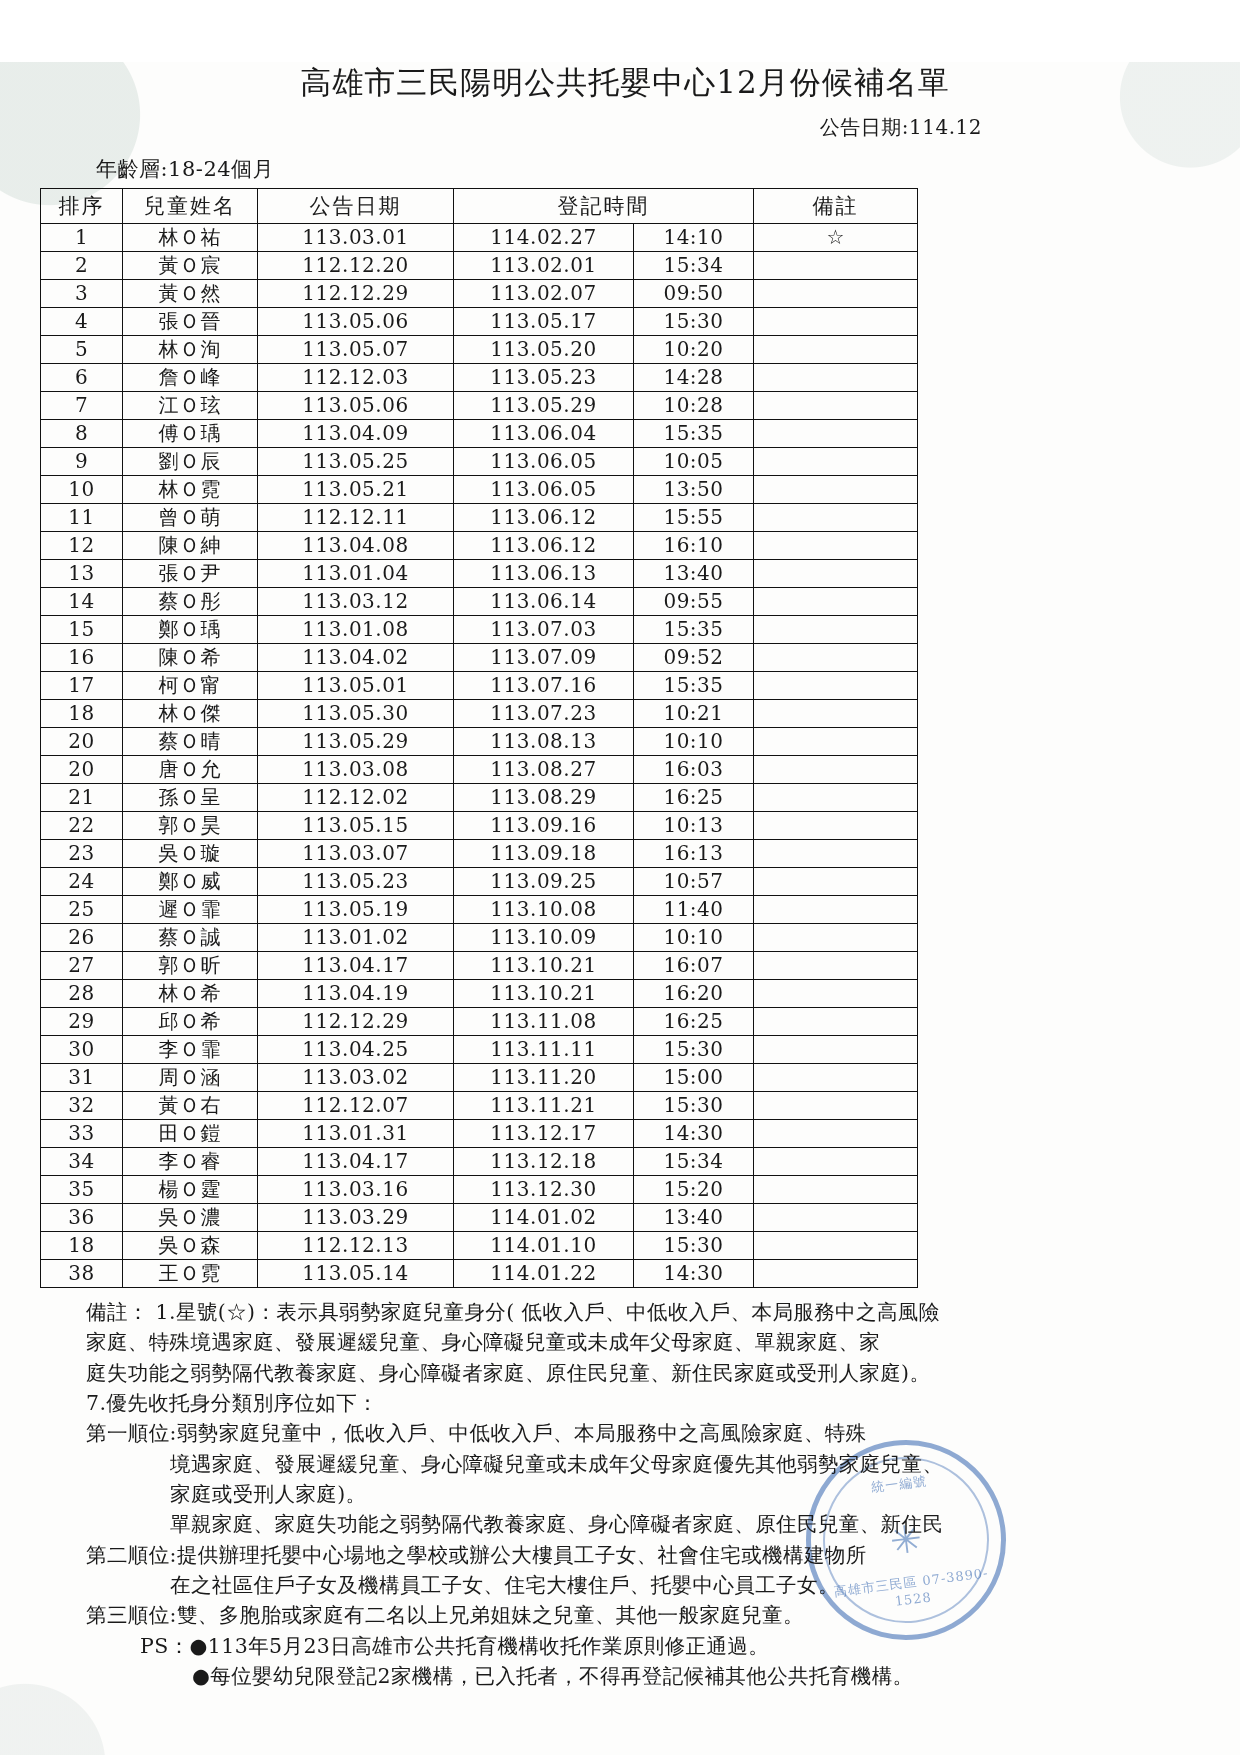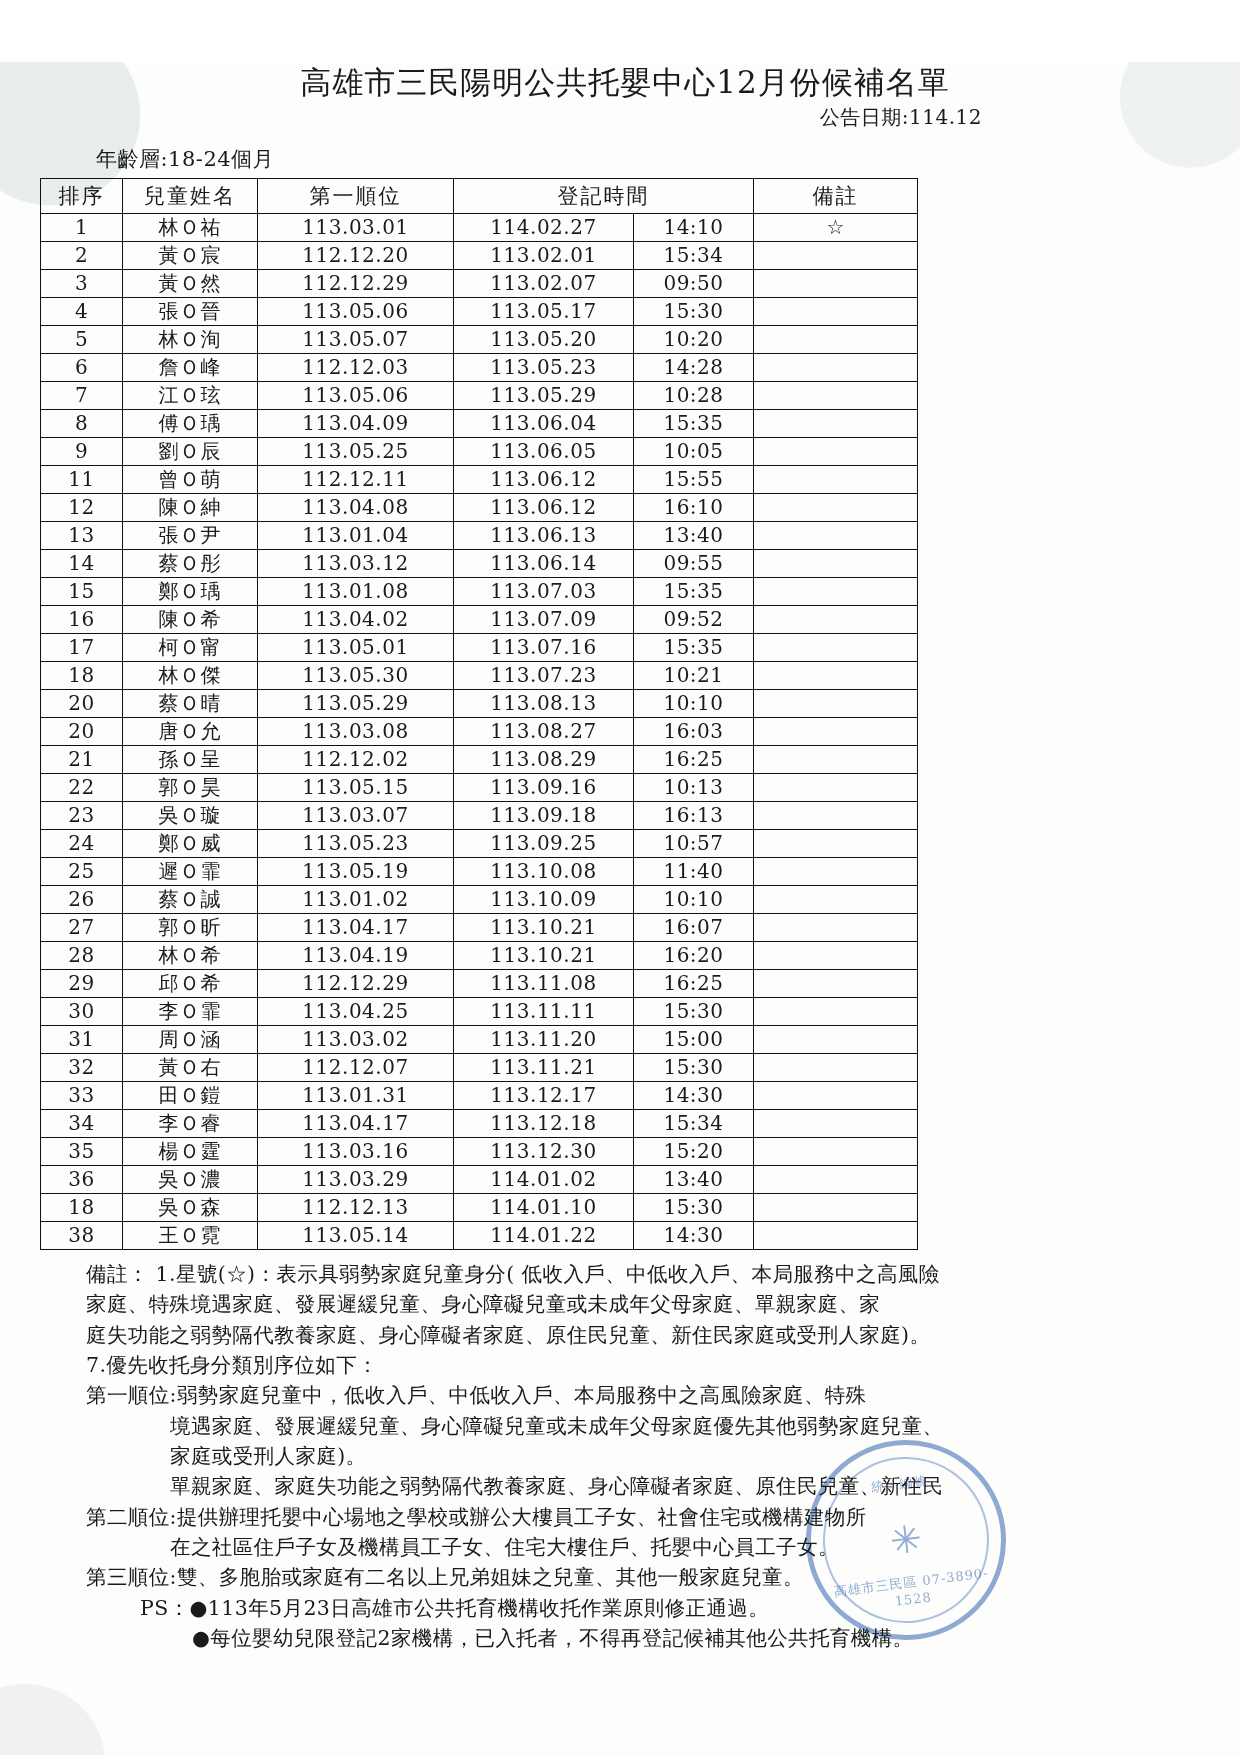--- a/index.html
+++ b/index.html
@@ -41,20 +41,21 @@
     font-size: 31px;
     letter-spacing: 1px;
     font-weight: 500;
     margin: 62px 0 0 0;
     padding-left: 10px;
     font-family: "DejaVu Serif", "Liberation Serif", serif;
   }
   .pub-date {
     text-align: right;
     font-size: 20px;
+    margin-top: 10px;
     padding-right: 258px;
     letter-spacing: 0.5px;
   }
   .age-band {
     font-size: 21px;
     margin: 14px 15px 5px 96px;
     letter-spacing: 0.5px;
   }
 
   table.roster {
@@ -168,21 +169,21 @@
           <col class="c-name">
           <col class="c-birth">
         <col class="c-regdate">
           <col class="c-regtime">
           <col class="c-remark">
       </colgroup>
       <thead>
         <tr>
           <th rowspan="1">排序</th>
           <th>兒童姓名</th>
-          <th>第一順位</th>
+          <th>公告日期</th>
           <th colspan="2">登記時間</th>
           <th>備註</th>
         </tr>
       </thead>
       <tbody id="roster-body">
           <tr>
             <td class="rank">1</td>
             <td class="name">林Ｏ祐</td>
             <td class="birth">113.03.01</td>
             <td class="regdate">114.02.27</td>
@@ -244,20 +245,28 @@
             <td class="regdate">113.06.04</td>
             <td class="regtime">15:35</td>
             <td class="remark"></td>
           </tr>
           <tr>
             <td class="rank">9</td>
             <td class="name">劉Ｏ辰</td>
             <td class="birth">113.05.25</td>
             <td class="regdate">113.06.05</td>
             <td class="regtime">10:05</td>
+            <td class="remark"></td>
+          </tr>
+          <tr>
+            <td class="rank">10</td>
+            <td class="name">林Ｏ霓</td>
+            <td class="birth">113.05.21</td>
+            <td class="regdate">113.06.05</td>
+            <td class="regtime">13:50</td>
             <td class="remark"></td>
           </tr>
           <tr>
             <td class="rank">11</td>
             <td class="name">曾Ｏ萌</td>
             <td class="birth">112.12.11</td>
             <td class="regdate">113.06.12</td>
             <td class="regtime">15:55</td>
             <td class="remark"></td>
           </tr>

